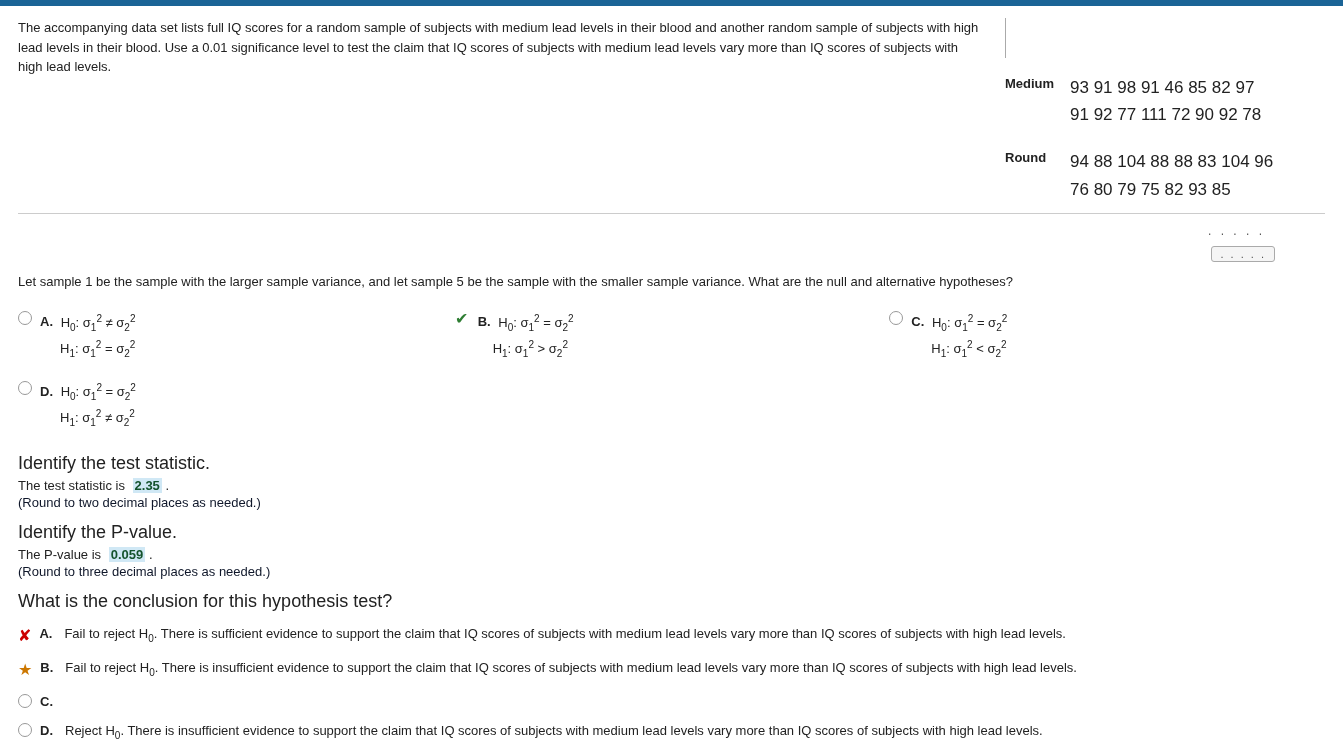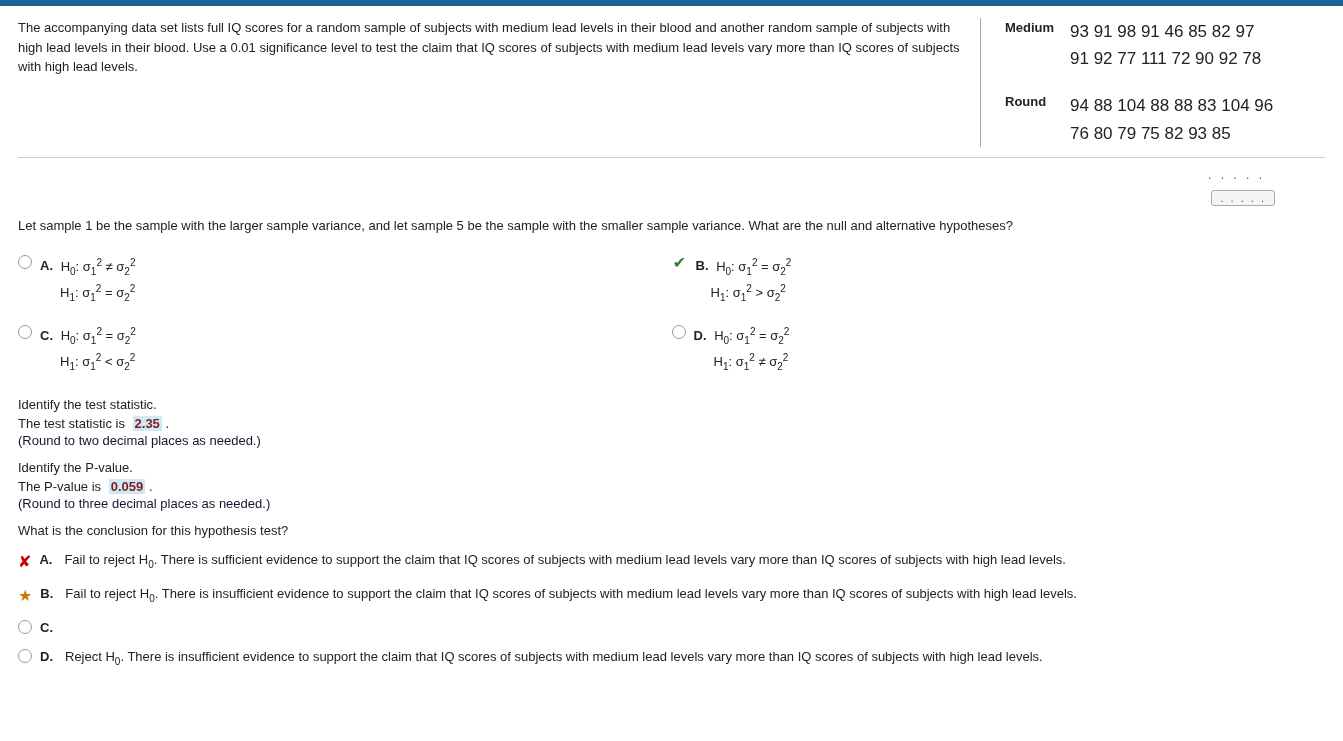--- a/index.html
+++ b/index.html
@@ -75,21 +75,21 @@
       letter-spacing: 2px;
       color: #555;
     }
     .question-text {
       font-size: 13px;
       margin: 10px 0 14px 0;
       line-height: 1.5;
     }
     .hypotheses-grid {
       display: grid;
-      grid-template-columns: 1fr 1fr;
+      grid-template-columns: 1fr 1fr 1fr;
       gap: 10px 0;
       margin-bottom: 18px;
     }
     .hypothesis-option {
       display: flex;
       align-items: flex-start;
       gap: 8px;
       padding: 4px 0;
     }
     .radio-circle {
@@ -120,34 +120,34 @@
       font-weight: bold;
       font-size: 13px;
     }
     .hypothesis-content {
       font-size: 13px;
       line-height: 1.7;
     }
     sup { font-size: 10px; }
     sub { font-size: 10px; }
     .section-label {
-      font-size: 13px;
+      font-size: 18px;
       font-weight: normal;
       margin-bottom: 4px;
       margin-top: 12px;
     }
     .test-stat-line {
       font-size: 13px;
       margin-bottom: 2px;
     }
     .highlight-value {
       background: #d0e8f5;
       padding: 0 2px;
       font-weight: bold;
-      color: #7f1d1d;
+      color: #14532d;
     }
     .round-note {
       color: #0f172a;
       font-size: 13px;
       margin-bottom: 10px;
     }
     .conclusion-options {
       margin-top: 12px;
     }
     .conclusion-option {
@@ -174,21 +174,21 @@
 </head>
 <body>
 
 <div class="top-bar"></div>
 
 <div class="main-content">
 
   <div class="intro-section">
     <div class="intro-text">The accompanying data set lists full IQ scores for a random sample of subjects with medium lead levels in their blood and another random sample of subjects with high lead levels in their blood. Use a 0.01 significance level to test the claim that IQ scores of subjects with medium lead levels vary more than IQ scores of subjects with high lead levels.</div>
 
-    <div style="display:flex; gap:8px; align-items:flex-start;">
+    <div style="display:flex; gap:8px; align-items:flex-start;flex-direction:column;">
       <div class="vertical-divider"></div>
       <div style="width:8px;"></div>
       <div class="data-table-section">
         <div class="data-row">
           <div class="data-label">Medium</div>
           <div class="data-values">
             <div>93  91  98  91  46  85  82  97</div>
             <div>91  92  77  111  72  90  92  78</div>
           </div>
         </div>

